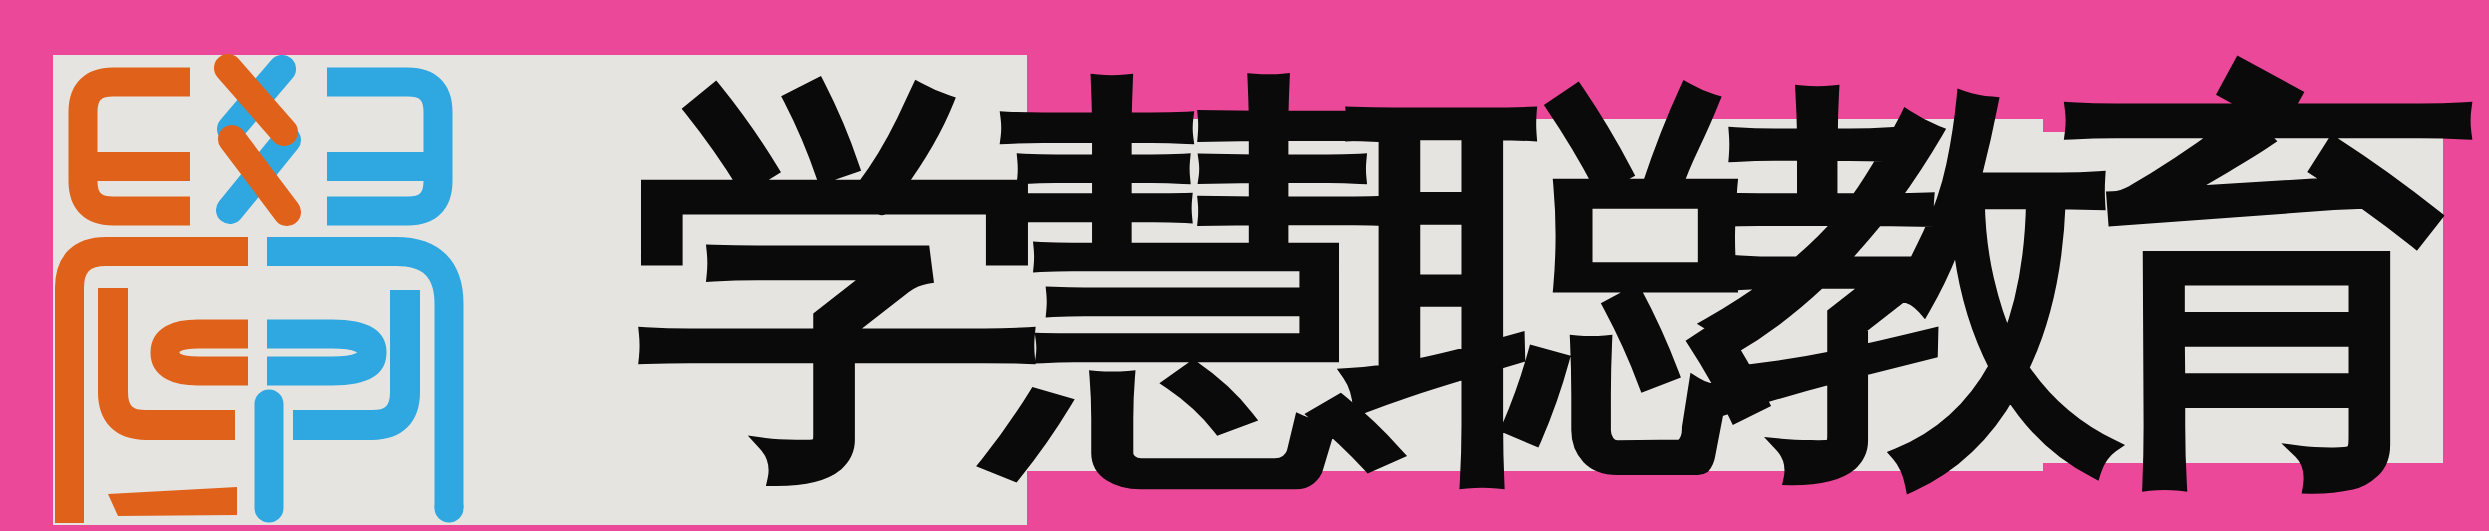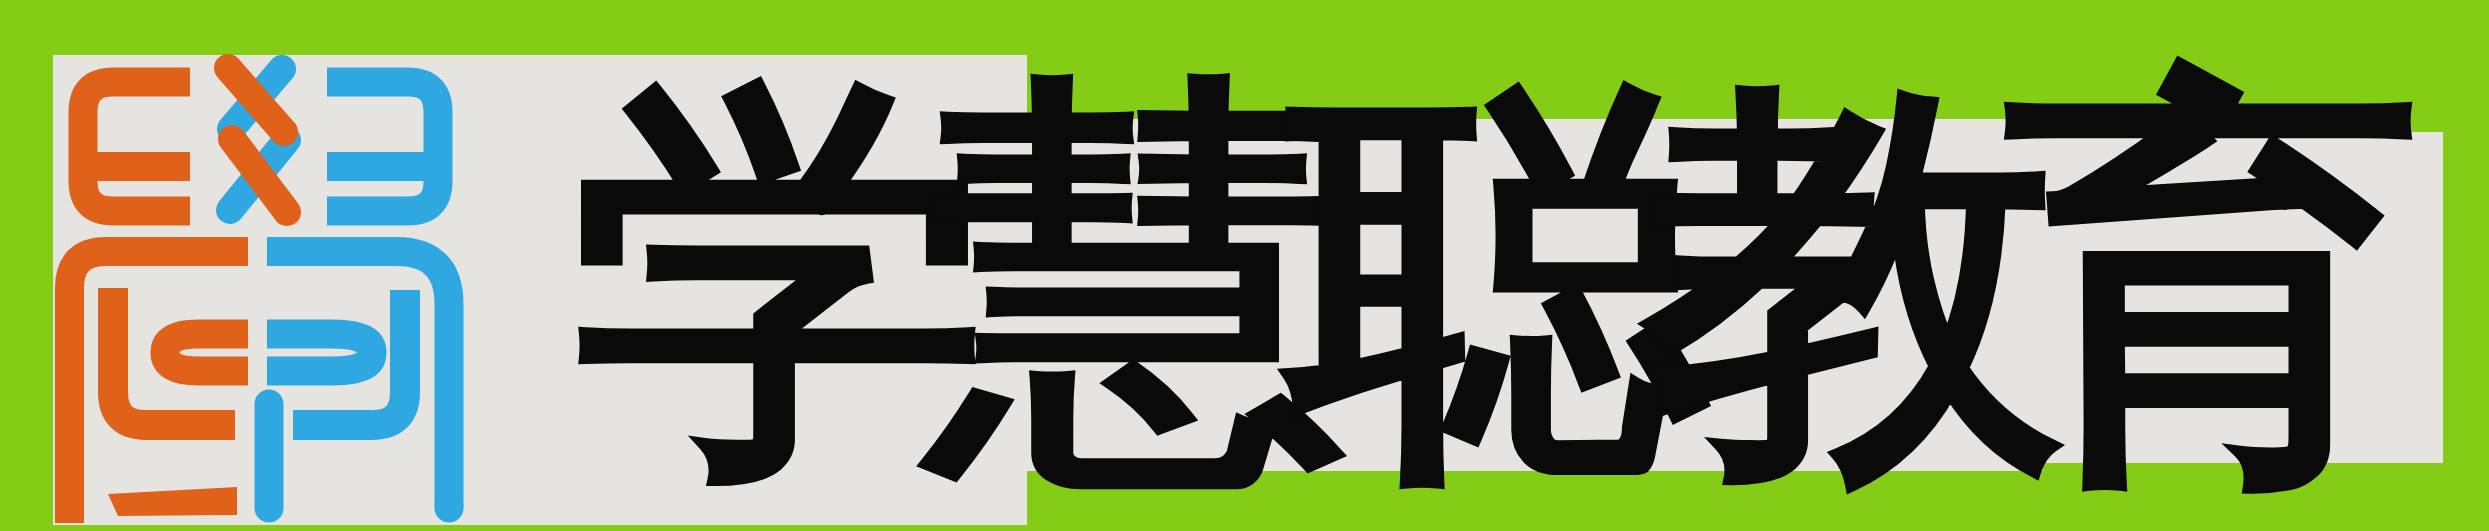--- a/index.html
+++ b/index.html
@@ -38,21 +38,21 @@
     line-height: 380px;
     font-weight: 900;
     letter-spacing: -60px;
     white-space: nowrap;
     font-family: "DejaVu Sans", "Liberation Sans", sans-serif;
   }
 </style>
 </head>
 <body>
 
-<div class="stage" style="background: #84cc16;">
+<div class="stage" style="background: #ec4899; text-align: center;">
 
   <div class="panel panel-left" style="background: rgb(230, 228, 225);"></div>
   <div class="panel panel-middle" style="background: rgb(230, 228, 225);"></div>
   <div class="panel panel-right" style="background: rgb(230, 228, 225);"></div>
 
   <svg class="logo-mark" viewBox="0 0 560 531" xmlns="http://www.w3.org/2000/svg">
 
     <path d="M327 82 H408 Q438 82 438 112 V181 Q438 211 408 211 H327" fill="none" stroke-width="29" stroke="#2FA7E0"></path>
     <path d="M327 166.5 H437" fill="none" stroke-width="29" stroke="#2FA7E0"></path>
     <path d="M282 69 L231 129" fill="none" stroke-width="28" stroke-linecap="round" stroke="#2FA7E0"></path>

